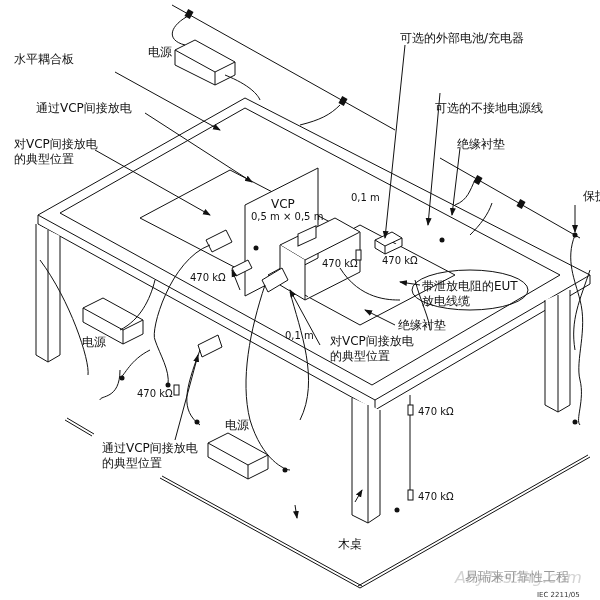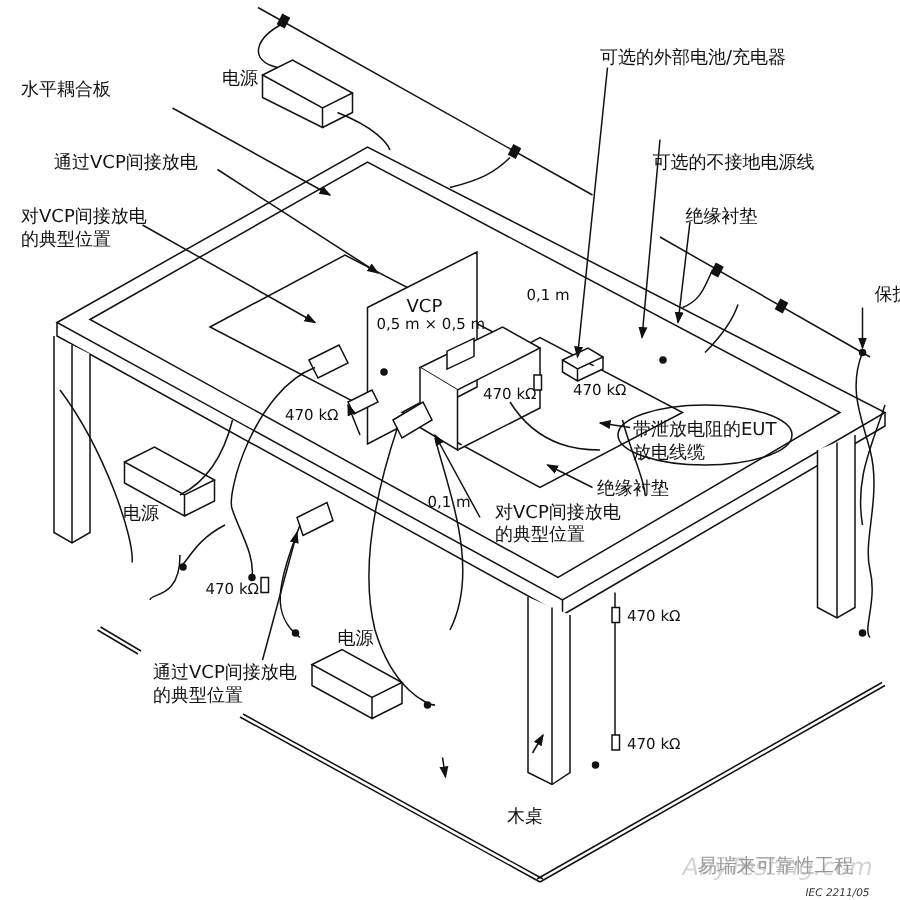--- a/index.html
+++ b/index.html
@@ -3,21 +3,21 @@
 <meta charset="utf-8">
 <style>
   html,body{margin:0;padding:0;background:#fff;}
   #stage{position:relative;width:600px;height:600px;overflow:hidden;background:#fff;font-family:"DejaVu Sans","Liberation Sans",sans-serif;}
   svg{position:absolute;left:0;top:0;}
   .lbl{position:absolute;font-size:12px;color:#111;line-height:14px;white-space:nowrap;}
   .sm{font-size:10px;}
   .wm1{position:absolute;font-size:22px;color:#c8c8c8;letter-spacing:2px;}
   .wm2{position:absolute;font-size:13px;color:#999;}
   .wm3{position:absolute;font-size:16px;color:#d4d4d4;font-style:italic;text-align:right;}
-  .iec{position:absolute;font-size:7px;font-style:italic;color:#333;}
+  .iec{position:absolute;font-size:7px;color:#333;}
 </style>
 </head>
 <body>
 
 <div id="stage">
 
 <svg width="600" height="600" viewBox="0 0 600 600">
   <defs>
     <marker id="ar" markerWidth="8" markerHeight="8" refX="7" refY="4" orient="auto">
       <path d="M0,1 L8,4 L0,7 Z" fill="#111"></path>

